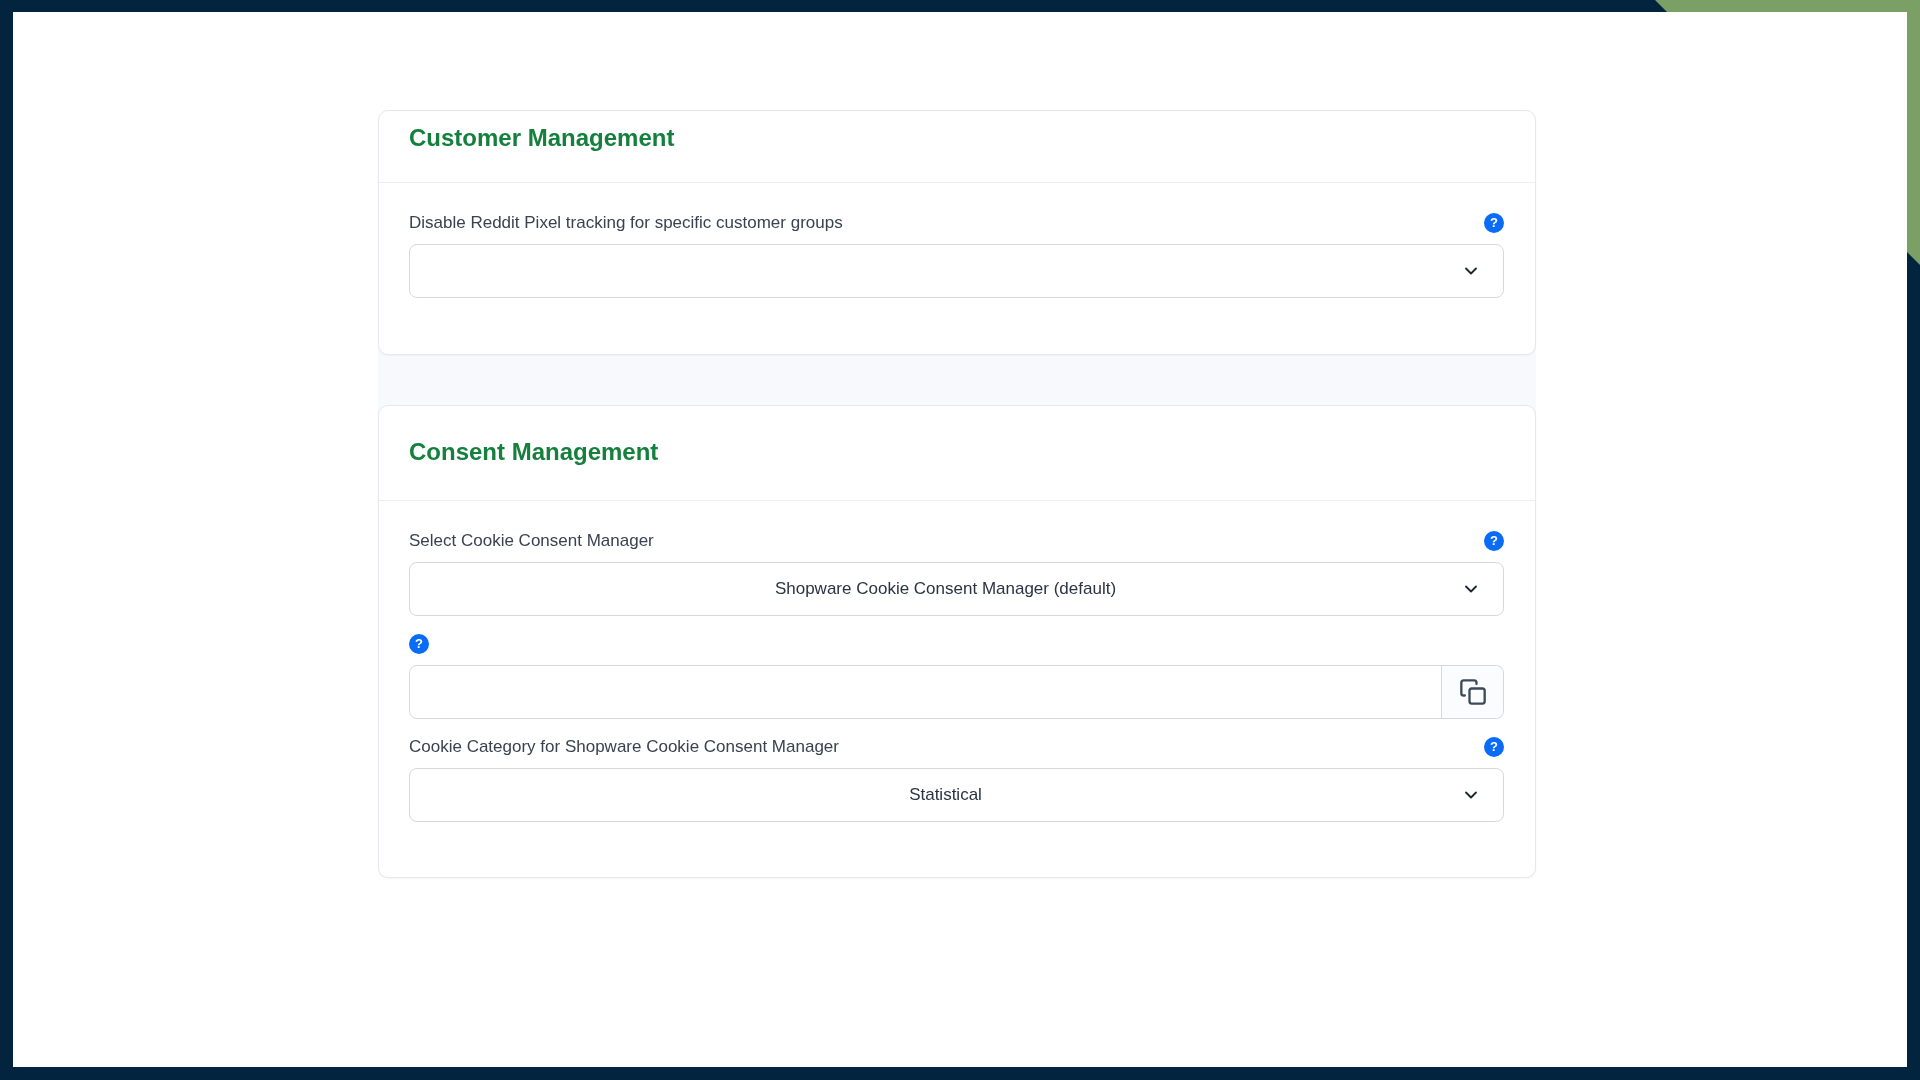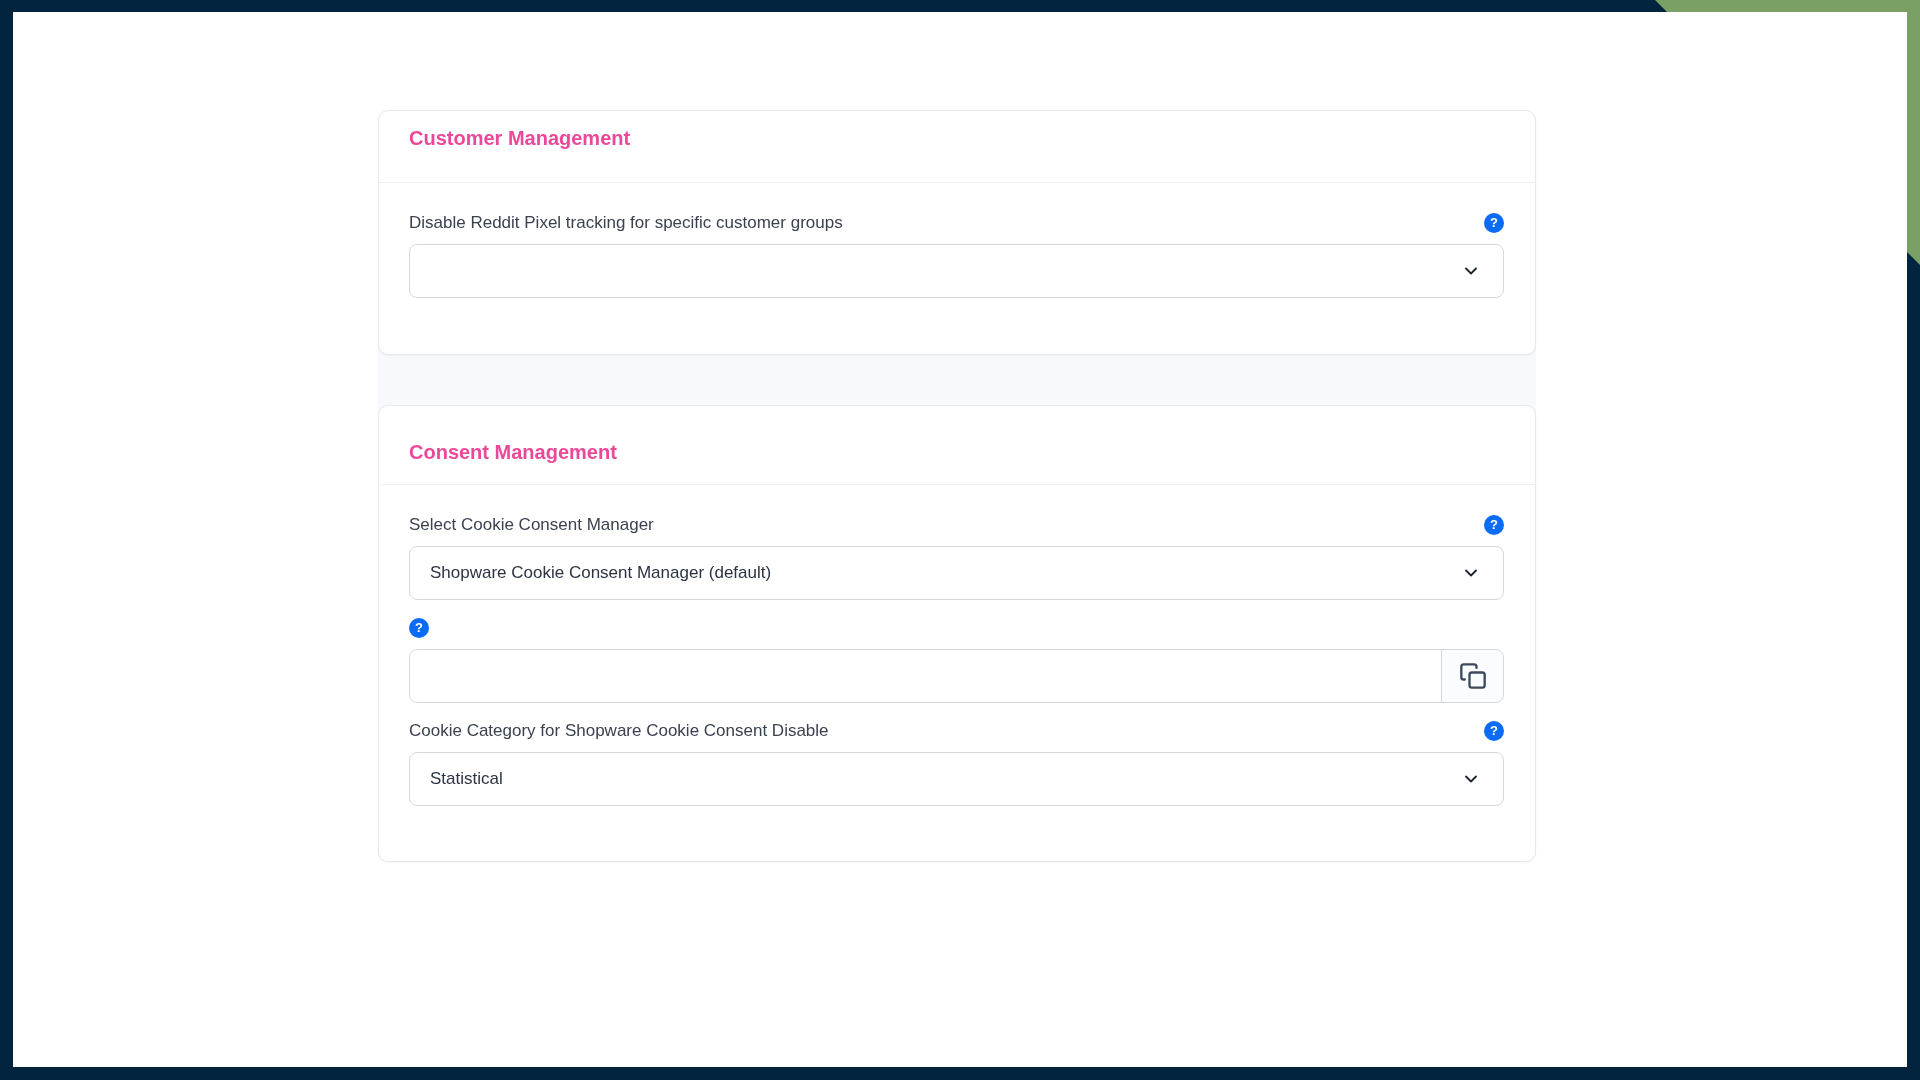--- a/index.html
+++ b/index.html
@@ -28,23 +28,23 @@
   .card{
     background:#ffffff;border:1px solid #e5e8ee;border-radius:10px;
     box-shadow:0 1px 2px rgba(20,30,50,.04);
     box-sizing:border-box;
   }
   .card + .card{margin-top:50px;}
   .card-header{
     border-bottom:1px solid #eceef2;
     padding:15px 30px 32px 30px;
   }
-  .card:nth-of-type(2) .card-header{padding:34px 30px 20px 30px;}
+  .card:nth-of-type(2) .card-header{padding:34px 30px 36px 30px;}
   .card-title{
-    font-size:20px;font-weight:700;color:#ec4899;line-height:24px;
+    font-size:24px;font-weight:700;color:#15803d;line-height:24px;
   }
   .card-body{padding:30px 31px 56px 30px;}
   .card:nth-of-type(2) .card-body{padding-bottom:55px;}
   .field{margin-bottom:18px;}
   .field:last-child{margin-bottom:0;}
   .label-row{
     display:flex;justify-content:space-between;align-items:center;
     margin-bottom:11px;
   }
   .field-label{
@@ -57,21 +57,21 @@
     cursor:pointer;flex:0 0 auto;user-select:none;
   }
   .control{
     height:54px;box-sizing:border-box;background:#ffffff;
     border:1px solid #d5d9df;border-radius:8px;
     display:flex;align-items:center;
   }
   .select{padding:0 22px 0 20px;cursor:pointer;}
   .select-value{
     flex:1;font-size:17px;color:#2b3442;
-    white-space:nowrap;overflow:hidden;text-overflow:ellipsis;
+    white-space:nowrap;overflow:hidden;text-overflow:ellipsis;text-align:center;
   }
   .chevron{flex:0 0 auto;display:flex;align-items:center;}
   .input-group{padding:0;overflow:hidden;}
   .text-input{
     flex:1;height:100%;border:none;outline:none;background:transparent;
     font-size:17px;color:#2b3442;padding:0 20px;min-width:0;
     font-family:"Liberation Sans","DejaVu Sans",sans-serif;
   }
   .copy-btn{
     width:62px;height:100%;flex:0 0 auto;box-sizing:border-box;
@@ -143,21 +143,21 @@
                   <path d="M5 15H4a2 2 0 0 1-2-2V4a2 2 0 0 1 2-2h9a2 2 0 0 1 2 2v1"></path>
                   <rect x="9" y="9" width="13" height="13" rx="2" ry="2"></rect>
                 </svg>
               </span>
             </button>
           </div>
         </div>
 
         <div class="field">
           <div class="label-row">
-            <span class="field-label">Cookie Category for Shopware Cookie Consent Disable</span>
+            <span class="field-label">Cookie Category for Shopware Cookie Consent Manager</span>
             <span class="help-icon">?</span>
           </div>
           <div class="control select" role="combobox">
             <span class="select-value">Statistical</span>
             <span class="chevron">
               <svg width="20" height="20" viewBox="0 0 24 24" fill="none" stroke="#1c2432" stroke-width="2.2" stroke-linecap="round" stroke-linejoin="round">
                 <path d="M6 9l6 6 6-6"></path>
               </svg>
             </span>
           </div>

